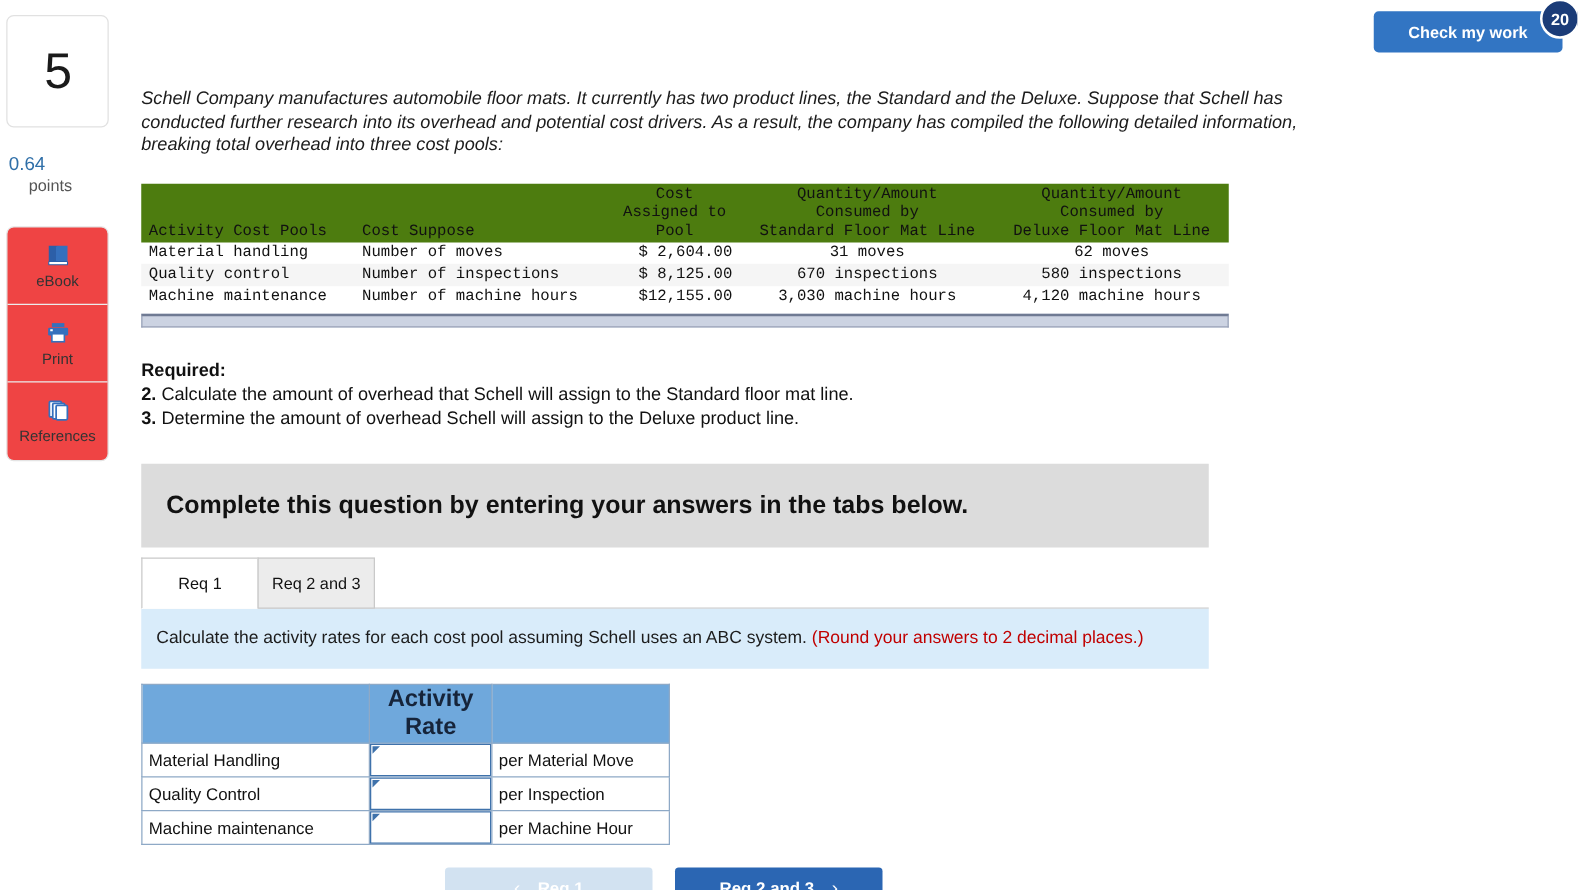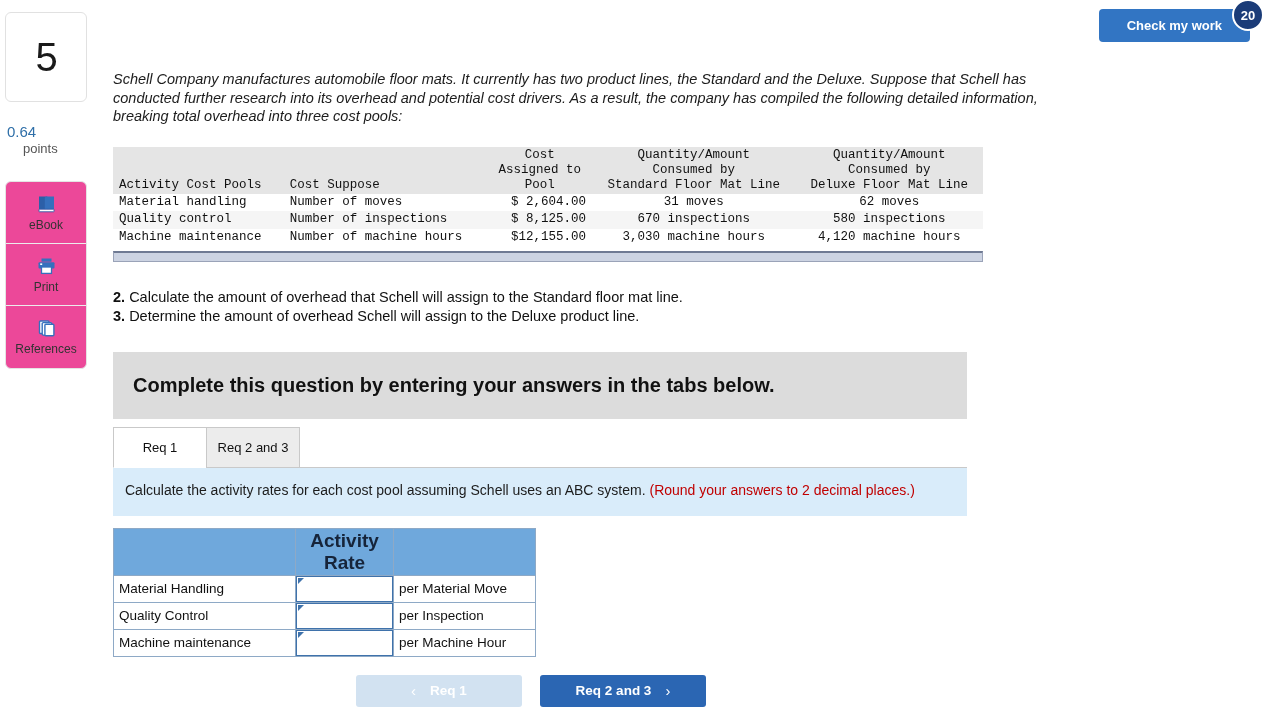--- a/index.html
+++ b/index.html
@@ -18,21 +18,21 @@
     width: 82px; height: 90px;
     border: 1px solid #e1e1e1; border-radius: 6px;
     background: #fff;
     display: flex; align-items: center; justify-content: center;
     font-size: 40px; color: #1a1a1a; letter-spacing: -1px;
   }
   .pts { margin-top: 21px; padding-left: 2px; line-height: 1.22; }
   .pts .val { font-size: 15px; color: #2f6fa8; }
   .pts .lbl { font-size: 13px; color: #555; padding-left: 16px; }
 
-  .tools { margin-top: 24px; border: 1px solid #e4e4e4; border-radius: 6px; background: #ec4899; }
+  .tools { margin-top: 24px; border: 1px solid #e4e4e4; border-radius: 6px; background: #ef4444; }
   .tool {
     height: 62px; display: flex; flex-direction: column;
     align-items: center; justify-content: center; gap: 4px;
     border-bottom: 1px solid #ececec; cursor: pointer;
   }
   .tool:last-child { border-bottom: none; }
   .tool .tlabel { font-size: 12px; color: #333; }
   .tool svg { display: block; }
 
   
@@ -55,21 +55,21 @@
 
   .intro { font-size: 14.5px; color: #1c1c1c; line-height: 1.28; font-style: italic; }
 
   
   .datawrap { margin-top: 21px; width: 870px; }
   table.fixed {
     border-collapse: collapse; width: 870px;
     font-family: "Liberation Mono", monospace; font-size: 12.5px; color: #111;
   }
   table.fixed thead th {
-    background: #e5e5e5; font-weight: normal; padding: 0 6px;
+    background: #4d7c0f; font-weight: normal; padding: 0 6px;
     vertical-align: bottom; line-height: 1.22; text-align: center;
     height: 47px;
   }
   table.fixed thead th.lft { text-align: left; }
   table.fixed tbody td { padding: 1px 6px; line-height: 1.25; }
   table.fixed tbody tr.alt td { background: #f5f5f5; }
   table.fixed td.c { text-align: center; }
   table.fixed td.r { text-align: right; }
   .scrollbar {
     width: 870px; height: 11px; margin-top: 4px;
@@ -232,20 +232,21 @@
               <td class="r">$12,155.00</td>
               <td class="c">3,030 machine hours</td>
               <td class="c">4,120 machine hours</td>
             </tr>
           </tbody>
       </table>
       <div class="scrollbar"></div>
     </div>
 
     <div class="req">
+      <div class="hd">Required:</div>
       <div id="req-list">
           <div><span class="num">2. </span><span>Calculate the amount of overhead that Schell will assign to the Standard floor mat line.</span></div>
           <div><span class="num">3. </span><span>Determine the amount of overhead Schell will assign to the Deluxe product line.</span></div>
         </div>
     </div>
 
     <div class="band">Complete this question by entering your answers in the tabs below.</div>
 
     <div class="tabs" id="tablist">
         <div class="tab active">Req 1</div>

